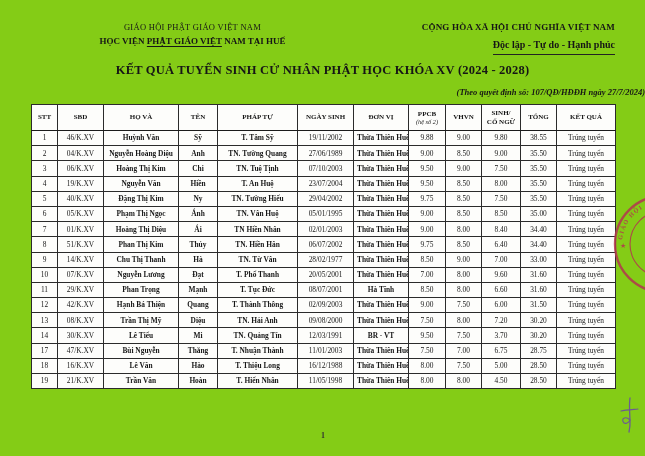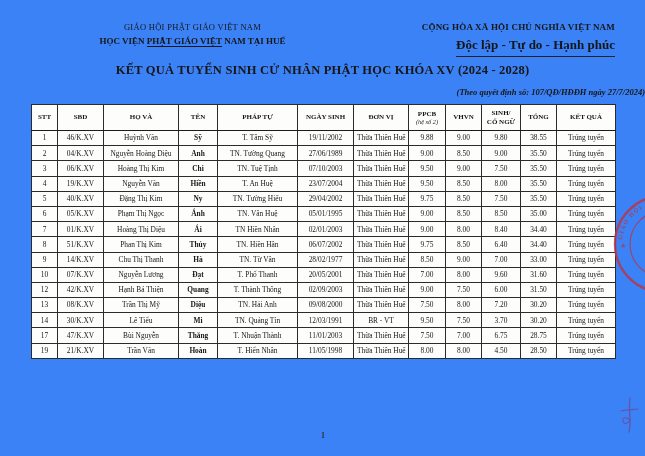--- a/index.html
+++ b/index.html
@@ -5,39 +5,39 @@
   html,body { margin:0; padding:0; }
   body {
     width:645px; height:456px;
     background:#ffffff;
     font-family:"Liberation Serif", serif;
     color:#161616;
     -webkit-font-smoothing:antialiased;
   }
   .page {
     position:relative; width:645px; height:456px;
-    background:#3b82f6; overflow:hidden;
+    background:#84cc16; overflow:hidden;
   }
 
   
   .org-left {
     position:absolute; top:22px; left:70px; width:245px;
     text-align:center; line-height:1.25;
   }
   .org-left .l1 { font-size:8.5px; letter-spacing:.3px; }
   .org-left .l2 { font-size:9px; font-weight:bold; margin-top:3px; white-space:nowrap; }
   .org-left .l2 .u { text-decoration:underline; text-underline-offset:2px;margin-top:32px; }
 
   .org-right {
     position:absolute; top:22px; left:355px; width:260px;
     text-align:right; line-height:1.25;
   }
   .org-right .l1 { font-size:9px; font-weight:bold; letter-spacing:.2px; white-space:nowrap; }
   .org-right .l2 {
-    font-size:13px; font-weight:bold; margin-top:4px; display:inline-block;
+    font-size:10px; font-weight:bold; margin-top:4px; display:inline-block;
     border-bottom:1px solid #222; padding-bottom:2px;
   }
 
   
   .doc-title {
     position:absolute; top:63px; left:0; width:645px;
     text-align:center; font-weight:bold; font-size:12.5px; letter-spacing:.2px;
   }
   .doc-subtitle {
     position:absolute; top:87px; left:0; width:645px;
@@ -57,21 +57,21 @@
   table.results th {
     font-size:7px; font-weight:bold; text-align:center;
     line-height:1.2; padding:2px 1px; height:21px; vertical-align:middle;
   }
   table.results thead th { border-bottom:1.4px solid #1b1b1b; }
   .hdr-sub { font-style:italic; font-weight:normal; font-size:6.3px; }
   table.results td {
     font-size:7.4px; height:14.2px; line-height:1; padding:0 3px;
     text-align:center; vertical-align:middle;
   }
-  td.col-ho-va, td.col-phap-tu, td.col-don-vi { text-align:left; }
+  td.col-ho-va, td.col-phap-tu, td.col-don-vi { text-align:left;font-weight:bold; }
   td.col-ten { text-align:left; font-weight:bold; }
   td.col-ngay-sinh { text-align:right; padding-right:5px; }
 
   
   .page-number {
     position:absolute; top:431px; left:31px; width:584px;
     text-align:center; font-size:8px; font-weight:bold; color:#333;
   }
 
   
@@ -291,20 +291,34 @@
           <td class="col-phap-tu">T. Phổ Thanh</td>
           <td class="col-ngay-sinh">20/05/2001</td>
           <td class="col-don-vi">Thừa Thiên Huế</td>
           <td class="col-ppcb">7.00</td>
           <td class="col-vhvn">8.00</td>
           <td class="col-sinh-co-ngu">9.60</td>
           <td class="col-tong">31.60</td>
           <td class="col-ket-qua">Trúng tuyển</td>
         </tr>
         <tr>
+          <td class="col-stt">11</td>
+          <td class="col-sbd">29/K.XV</td>
+          <td class="col-ho-va">Phan Trọng</td>
+          <td class="col-ten">Mạnh</td>
+          <td class="col-phap-tu">T. Tục Đức</td>
+          <td class="col-ngay-sinh">08/07/2001</td>
+          <td class="col-don-vi">Hà Tĩnh</td>
+          <td class="col-ppcb">8.50</td>
+          <td class="col-vhvn">8.00</td>
+          <td class="col-sinh-co-ngu">6.60</td>
+          <td class="col-tong">31.60</td>
+          <td class="col-ket-qua">Trúng tuyển</td>
+        </tr>
+        <tr>
           <td class="col-stt">12</td>
           <td class="col-sbd">42/K.XV</td>
           <td class="col-ho-va">Hạnh Bá Thiện</td>
           <td class="col-ten">Quang</td>
           <td class="col-phap-tu">T. Thành Thông</td>
           <td class="col-ngay-sinh">02/09/2003</td>
           <td class="col-don-vi">Thừa Thiên Huế</td>
           <td class="col-ppcb">9.00</td>
           <td class="col-vhvn">7.50</td>
           <td class="col-sinh-co-ngu">6.00</td>
@@ -344,20 +358,34 @@
           <td class="col-sbd">47/K.XV</td>
           <td class="col-ho-va">Bùi Nguyễn</td>
           <td class="col-ten">Thắng</td>
           <td class="col-phap-tu">T. Nhuận Thành</td>
           <td class="col-ngay-sinh">11/01/2003</td>
           <td class="col-don-vi">Thừa Thiên Huế</td>
           <td class="col-ppcb">7.50</td>
           <td class="col-vhvn">7.00</td>
           <td class="col-sinh-co-ngu">6.75</td>
           <td class="col-tong">28.75</td>
+          <td class="col-ket-qua">Trúng tuyển</td>
+        </tr>
+        <tr>
+          <td class="col-stt">18</td>
+          <td class="col-sbd">16/K.XV</td>
+          <td class="col-ho-va">Lê Văn</td>
+          <td class="col-ten">Hào</td>
+          <td class="col-phap-tu">T. Thiệu Long</td>
+          <td class="col-ngay-sinh">16/12/1988</td>
+          <td class="col-don-vi">Thừa Thiên Huế</td>
+          <td class="col-ppcb">8.00</td>
+          <td class="col-vhvn">7.50</td>
+          <td class="col-sinh-co-ngu">5.00</td>
+          <td class="col-tong">28.50</td>
           <td class="col-ket-qua">Trúng tuyển</td>
         </tr>
         <tr>
           <td class="col-stt">19</td>
           <td class="col-sbd">21/K.XV</td>
           <td class="col-ho-va">Trần Văn</td>
           <td class="col-ten">Hoàn</td>
           <td class="col-phap-tu">T. Hiển Nhân</td>
           <td class="col-ngay-sinh">11/05/1998</td>
           <td class="col-don-vi">Thừa Thiên Huế</td>

